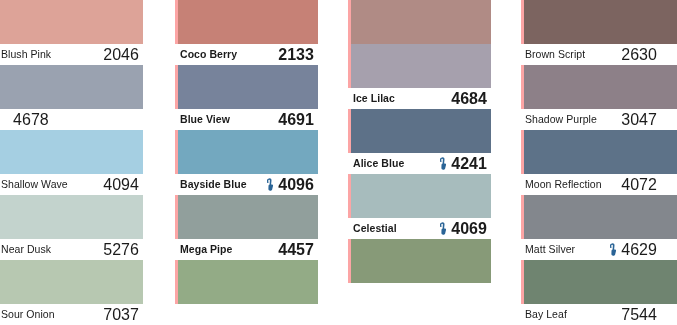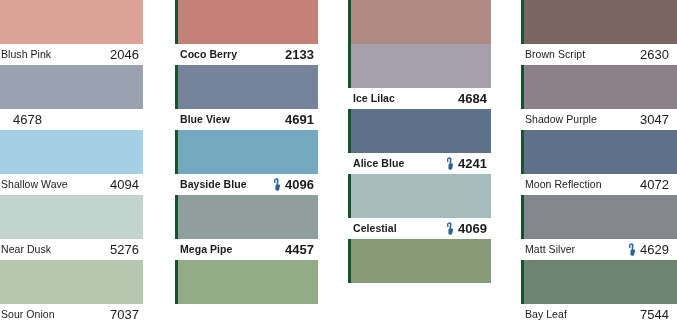--- a/index.html
+++ b/index.html
@@ -27,21 +27,21 @@
     display: flex;
     flex-direction: column;
   }
   .gutter {
     background: #ffffff;
   }
   .swatch-card {
     position: relative;
     height: 65px;
     box-sizing: border-box;
-    background: #14532d;
+    background: #fca5a5;
     display: flex;
     flex-direction: column;
   }
   .swatch-chip {
     flex: 0 0 44px;
     height: 44px;
     width: 100%;
     display: block;
   }
   .swatch-meta {
@@ -62,38 +62,38 @@
     letter-spacing: 0.05px;
     overflow: hidden;
   }
   .swatch-right {
     display: flex;
     align-items: center;
     gap: 4px;
     white-space: nowrap;
   }
   .swatch-code {
-    font-size: 13px;
+    font-size: 16px;
     color: #1b1b1b;
     line-height: 21px;
     letter-spacing: 0.05px;
   }
   .brush-icon {
     width: 8px;
     height: 13px;
     display: inline-block;
     flex: 0 0 8px;
     line-height: 0;
   }
   .brush-icon.hidden {
     visibility: hidden;
   }
   
   .col-0 .swatch-meta { padding-left: 1px; }
-  .col-3 .swatch-meta { padding-left: 4px; padding-right: 8px; }
+  .col-3 .swatch-meta { padding-left: 4px; padding-right: 20px; }
   .col-3 .swatch-chip { margin-left: 3px; width: calc(100% - 3px); }
   .col-1 .swatch-chip, .col-2 .swatch-chip { margin-left: 3px; width: calc(100% - 3px); }
   .col-1 .swatch-meta, .col-2 .swatch-meta { padding-left: 5px; font-weight: bold; }
 </style>
 </head>
 <body>
 
 <div id="palette-grid">
     <div class="col col-0">
       <div class="swatch-card">

